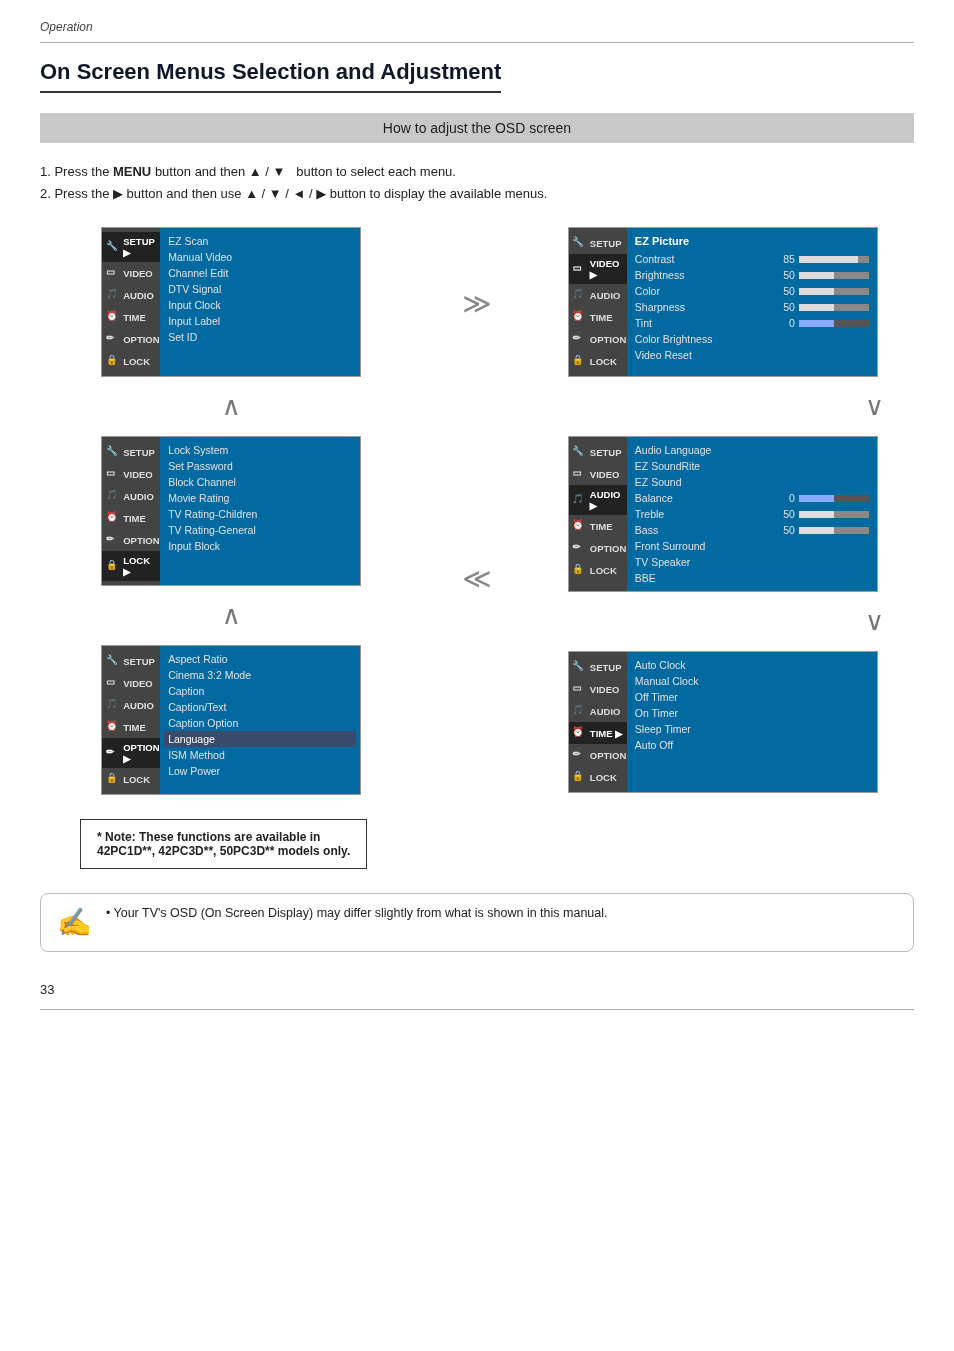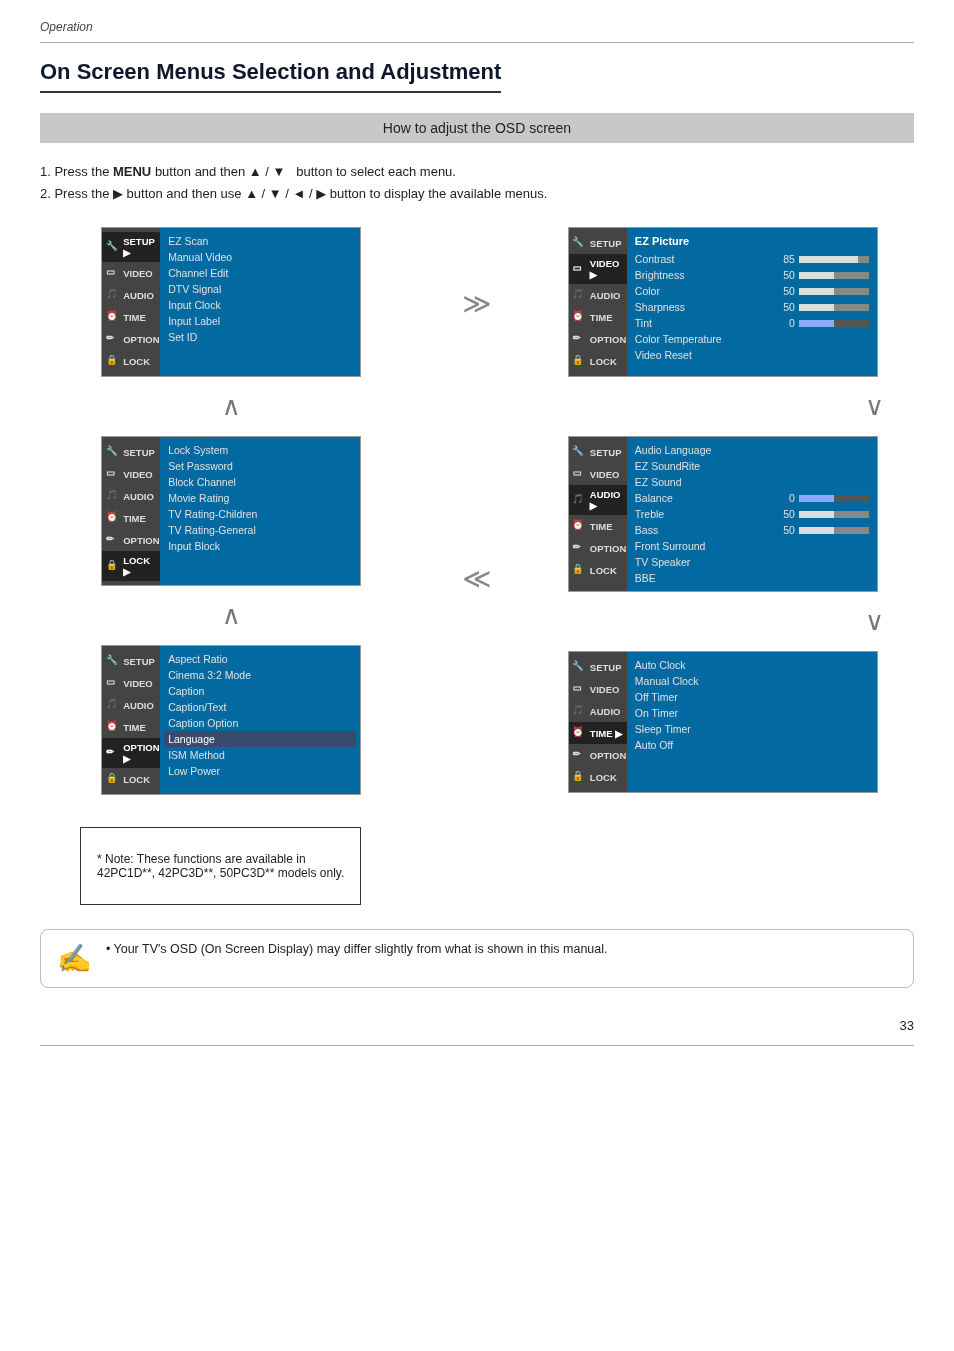--- a/index.html
+++ b/index.html
@@ -138,45 +138,45 @@
     }
 
     .col-arrow {
       font-size: 26px;
       color: #777;
       text-align: center;
     }
 
     .note-box {
       border: 1.5px solid #333;
-      padding: 24px 16px;
-      margin-top: 12px;
+      padding: 10px 16px;
+      margin-top: 4px;
       font-size: 12px;
-      font-weight: normal;
+      font-weight: bold;
       display: inline-block;
     }
 
     .tip-box {
       border: 1.5px solid #bbb;
       border-radius: 8px;
       padding: 12px 16px;
       margin-top: 24px;
       font-size: 12.5px;
       display: flex;
       align-items: flex-start;
       gap: 14px;
     }
 
     .tip-icon {
       font-size: 28px;
       flex-shrink: 0;
     }
 
     .page-number {
-      text-align: right;
+      text-align: left;
       margin-top: 30px;
       font-size: 13px;
     }
 
     hr.bottom-line {
       border: none;
       border-top: 1px solid #aaa;
       margin-top: 12px;
     }
   </style>
@@ -368,21 +368,21 @@
               </span></span></div>
         <div class="osd-content-item">Color<span style="display:flex;align-items:center;gap:4px;">50 <span class="slider-bar">
                 <span class="slider-fill" style="width:50%"></span>
               </span></span></div>
         <div class="osd-content-item">Sharpness<span style="display:flex;align-items:center;gap:4px;">50 <span class="slider-bar">
                 <span class="slider-fill" style="width:50%"></span>
               </span></span></div>
         <div class="osd-content-item">Tint<span style="display:flex;align-items:center;gap:4px;">0 <span class="slider-bar" style="background:#555;">
                 <span class="slider-fill" style="width:50%;background:#8af;"></span>
               </span></span></div>
-        <div class="osd-content-item">Color Temperature</div>
+        <div class="osd-content-item">Color Brightness</div>
         <div class="osd-content-item">Video Reset</div>
       </div>
     </div>
 
     <div class="col-arrow" style="align-self:flex-end; margin-right:30px;">∨</div>
 
     <div class="osd-panel" style="width:310px;">
       <div class="osd-sidebar">
         <div class="osd-sidebar-item">
             <span class="sidebar-icon">🔧</span>

